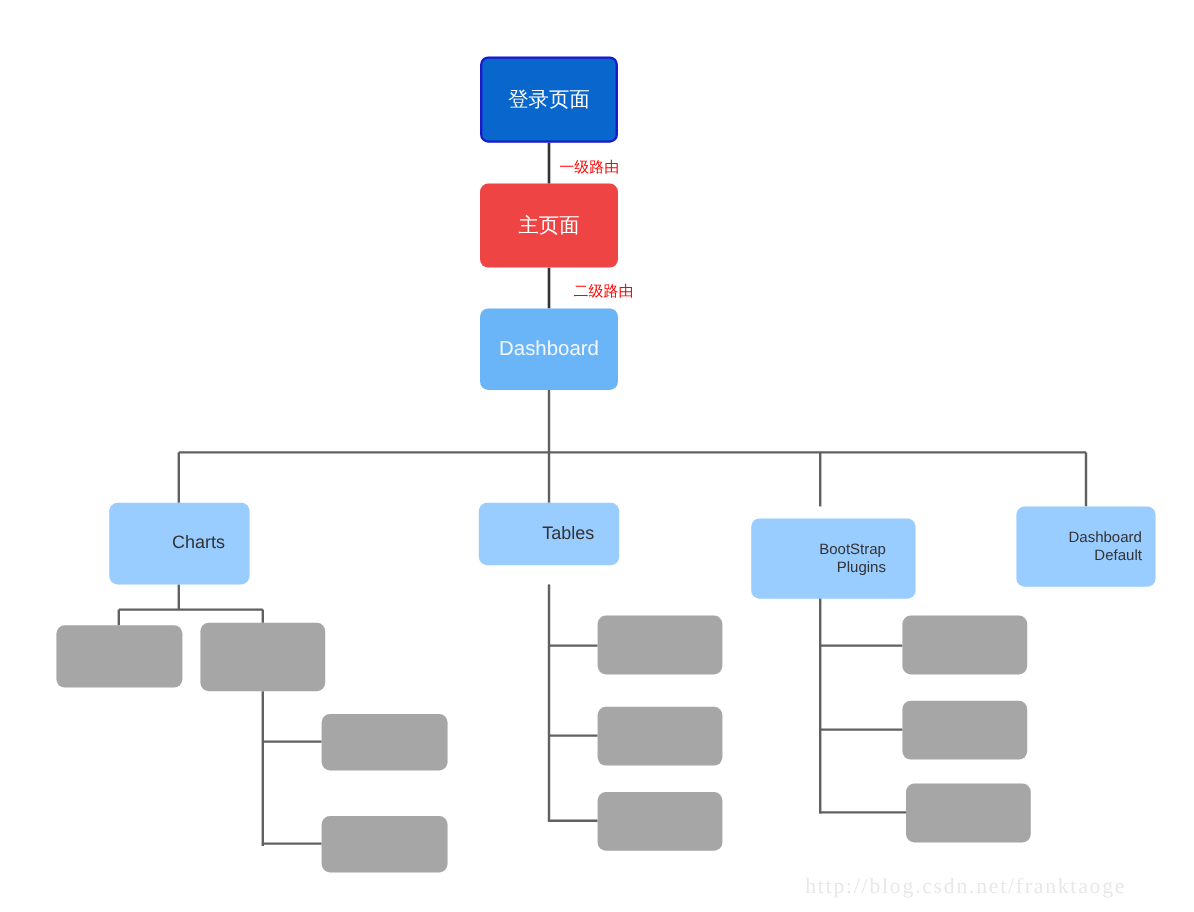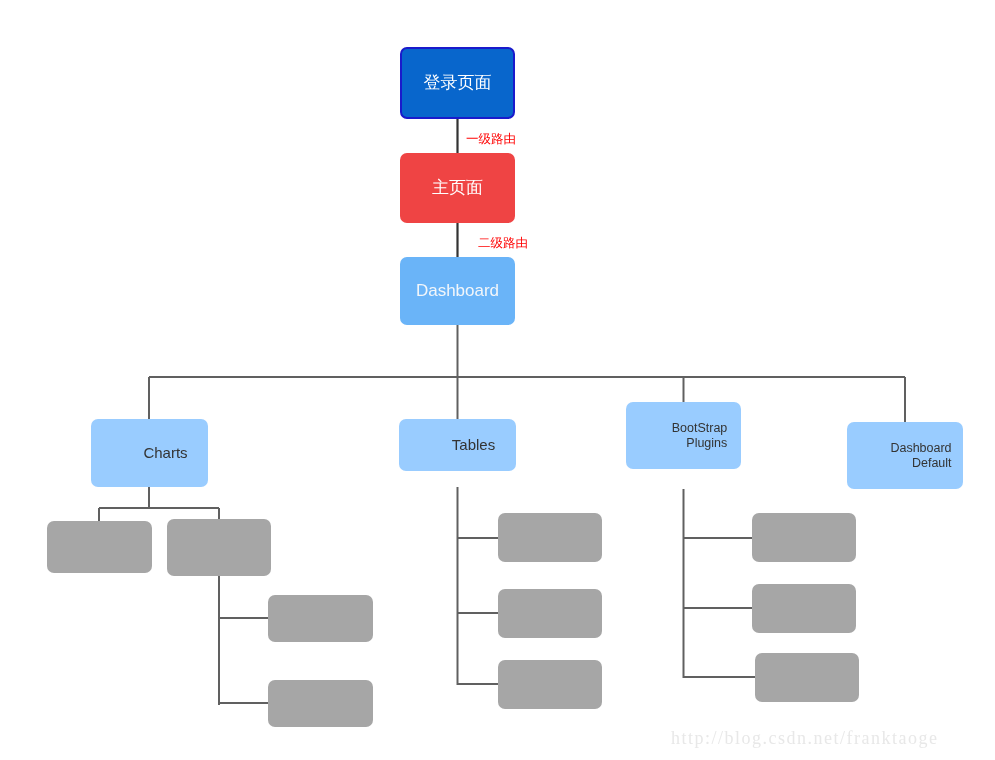--- a/index.html
+++ b/index.html
@@ -128,21 +128,21 @@
       <path d="M683.5 677 L755 677"></path>
     </g>
   </svg>
 
   <div id="nodes">
       <div class="node lvl1" style="left: 400px; top: 47px; width: 115px; height: 72px;">登录页面</div>
       <div class="node lvl2" style="left: 400px; top: 153px; width: 115px; height: 70px;">主页面</div>
       <div class="node lvl3" style="left: 400px; top: 257px; width: 115px; height: 68px;">Dashboard</div>
       <div class="node lvl4" style="left: 91px; top: 419px; width: 117px; height: 68px;">Charts</div>
       <div class="node lvl4" style="left: 399px; top: 419px; width: 117px; height: 52px;">Tables</div>
-      <div class="node lvl4 small" style="left: 626px; top: 402px; width: 115px; height: 67px;">BootStrap
+      <div class="node lvl4 small" style="left: 626px; top: 432px; width: 137px; height: 67px;">BootStrap
 Plugins</div>
       <div class="node lvl4 small" style="left: 847px; top: 422px; width: 116px; height: 67px;">Dashboard
 Default</div>
       <div class="node blank" style="left: 47px; top: 521px; width: 105px; height: 52px;"></div>
       <div class="node blank" style="left: 167px; top: 519px; width: 104px; height: 57px;"></div>
       <div class="node blank" style="left: 268px; top: 595px; width: 105px; height: 47px;"></div>
       <div class="node blank" style="left: 268px; top: 680px; width: 105px; height: 47px;"></div>
       <div class="node blank" style="left: 498px; top: 513px; width: 104px; height: 49px;"></div>
       <div class="node blank" style="left: 498px; top: 589px; width: 104px; height: 49px;"></div>
       <div class="node blank" style="left: 498px; top: 660px; width: 104px; height: 49px;"></div>

